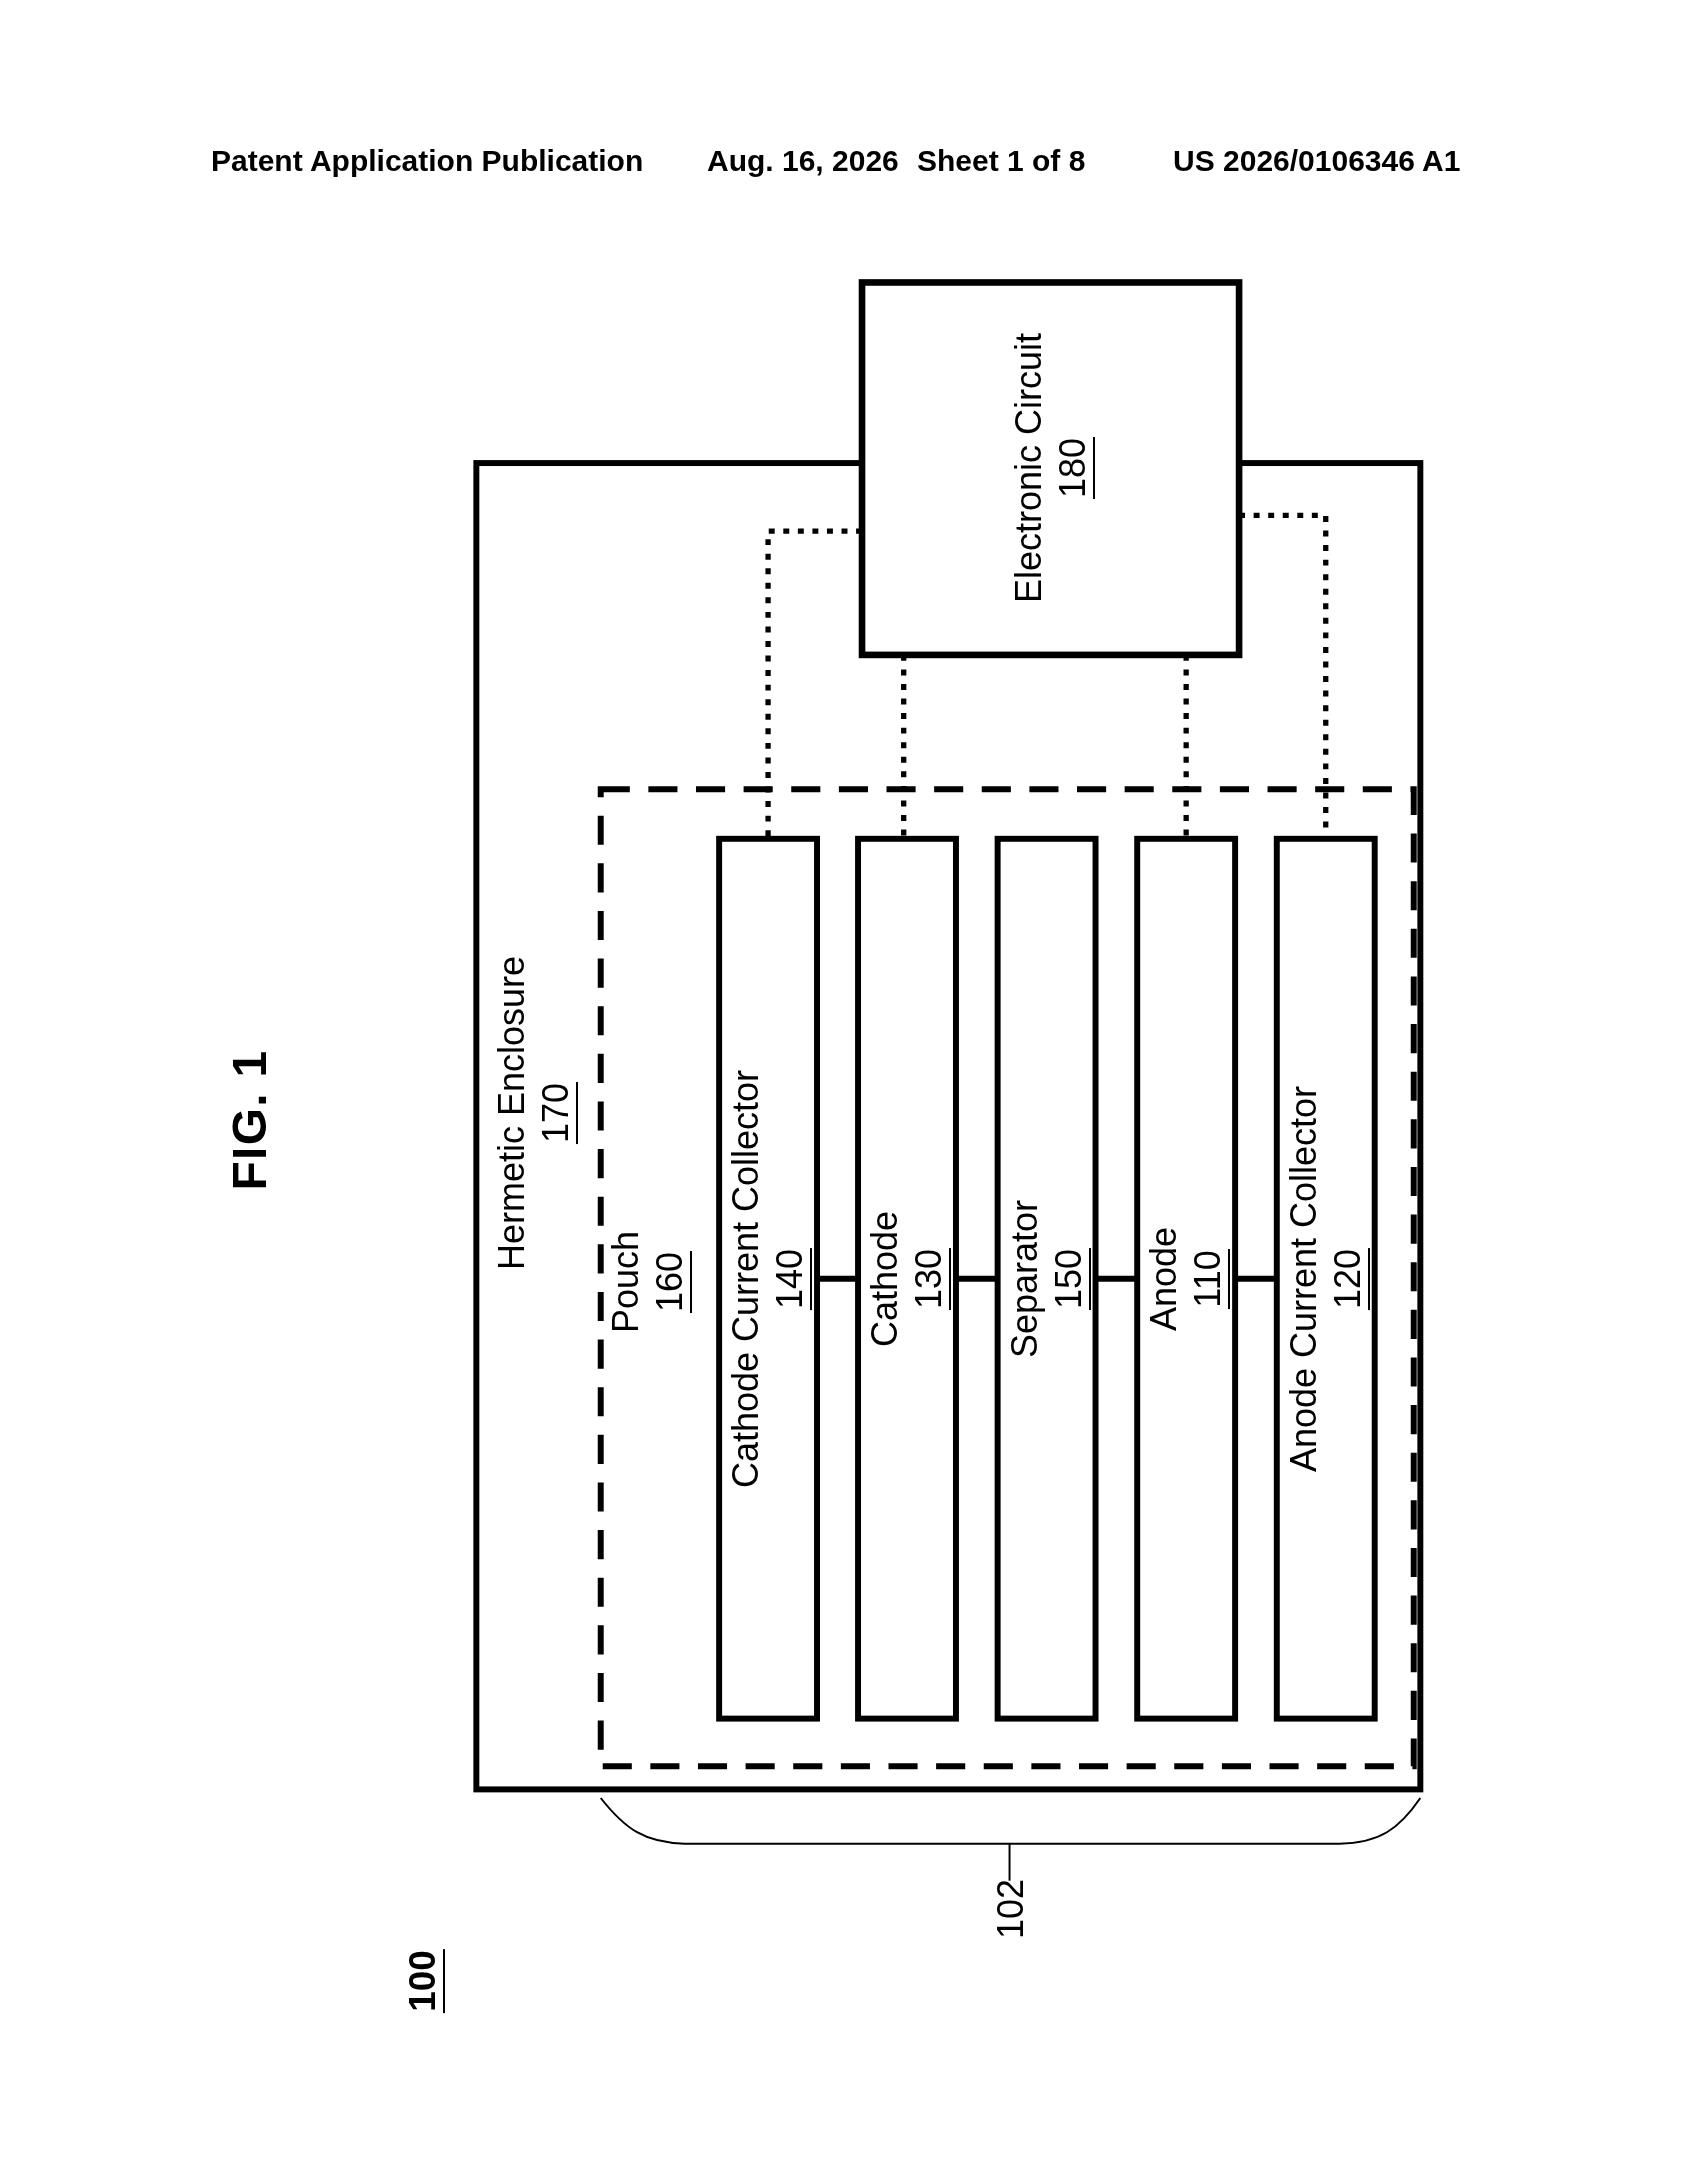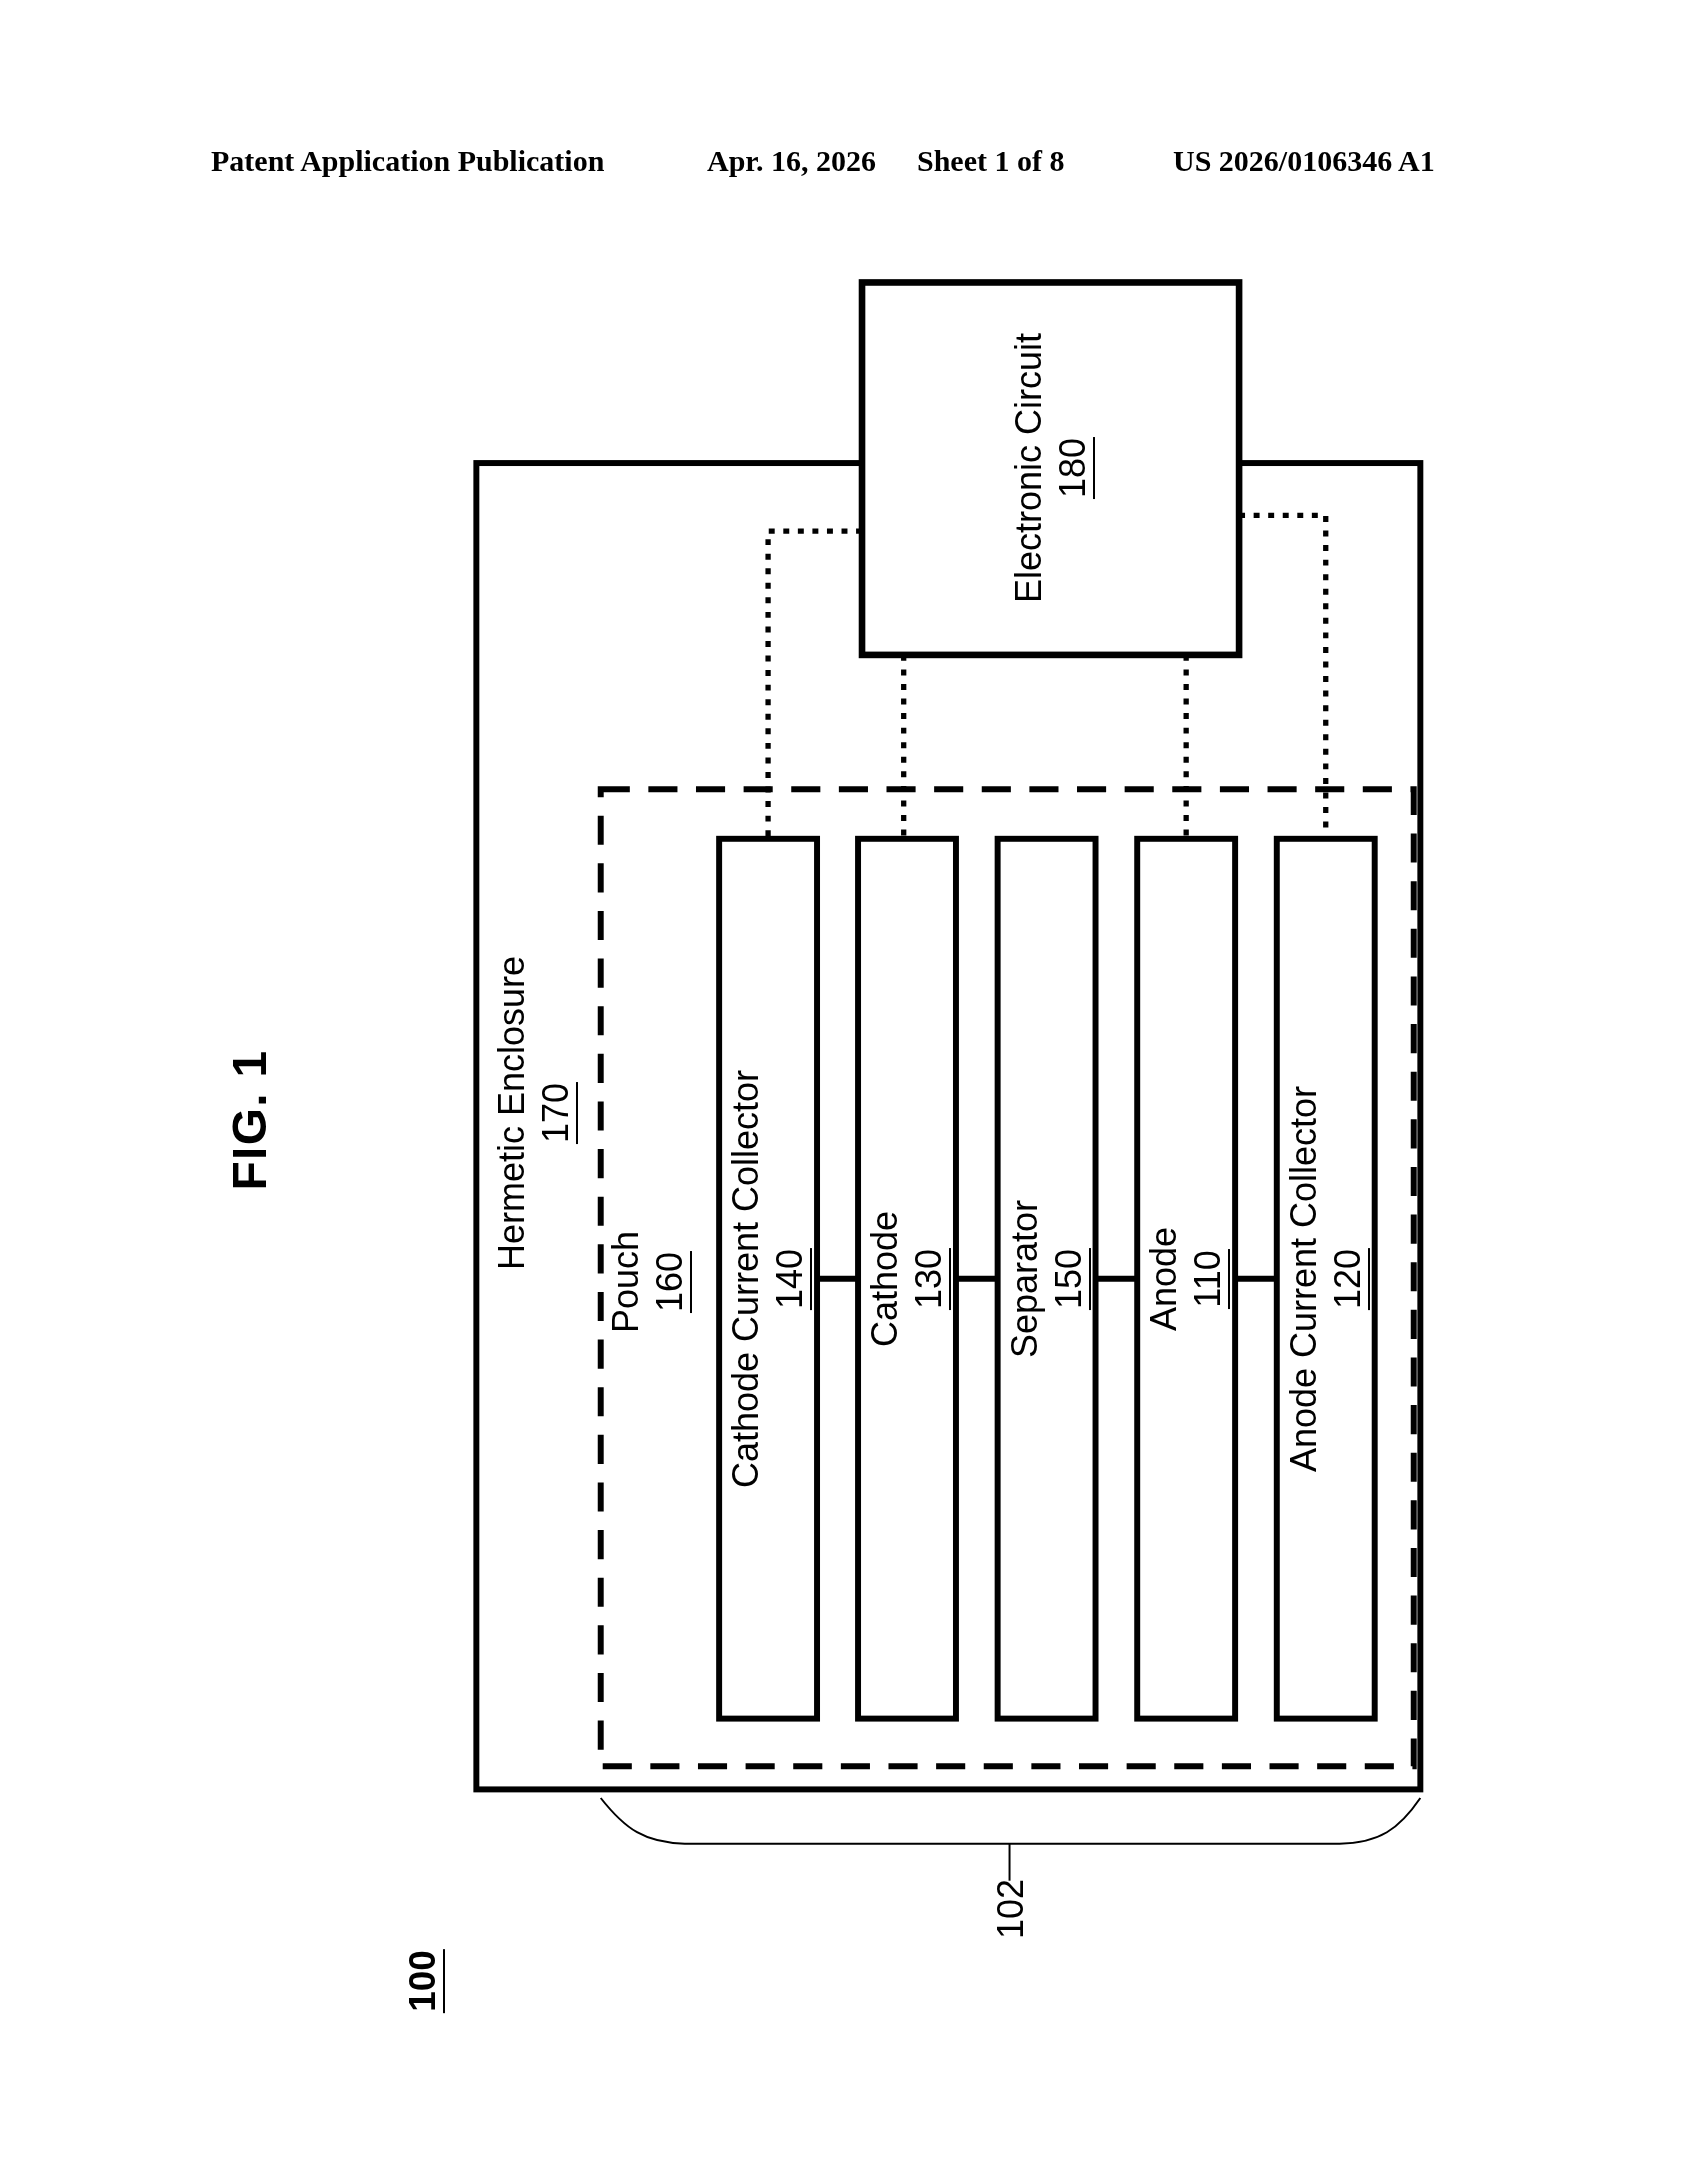--- a/index.html
+++ b/index.html
@@ -6,21 +6,21 @@
   .page{
     position:relative;
     width:1687px;height:2183px;
     background:#ffffff;
     overflow:hidden;
     font-family:"Liberation Sans", sans-serif;
     color:#000;
   }
   .hdr{
     position:absolute;top:144px;
-    font-family:Liberation Serif, serif;
+    font-family:Liberation Sans, sans-serif;
     font-weight:bold;font-size:30px;line-height:33px;
     white-space:nowrap;letter-spacing:0px;
   }
   .vtext{
     position:absolute;
     transform:translate(-50%,-50%) rotate(-90deg);
     text-align:center;white-space:nowrap;
     font-size:36px;line-height:44px;font-weight:400;
   }
   .vtext .num{
@@ -31,21 +31,21 @@
   .figlabel{font-size:48px;font-weight:bold;letter-spacing:1.3px;}
   .bold{font-weight:bold;}
   svg.lines{position:absolute;left:0;top:0;}
 </style>
 </head>
 <body>
 
 <div class="page">
 
   <div class="hdr" style="left:211px;">Patent Application Publication</div>
-  <div class="hdr" style="left:707px;">Apr. 16, 2026</div>
+  <div class="hdr" style="left:707px;">Aug. 16, 2026</div>
   <div class="hdr" style="left:917px;">Sheet 1 of 8</div>
   <div class="hdr" style="left:1173px;">US 2026/0106346 A1</div>
 
   <svg class="lines" width="1687" height="2183" viewBox="0 0 2550 3300">
 
     <rect x="720" y="700" width="1427" height="2005" fill="none" stroke="#000" stroke-width="9"></rect>
 
     <rect x="908" y="1193" width="1229" height="1477" fill="none" stroke="#000" stroke-width="9" stroke-dasharray="44 28"></rect>
 
     <path d="M1303 803 H1161 V1268" fill="none" stroke="#000" stroke-width="8" stroke-dasharray="9 13"></path>

